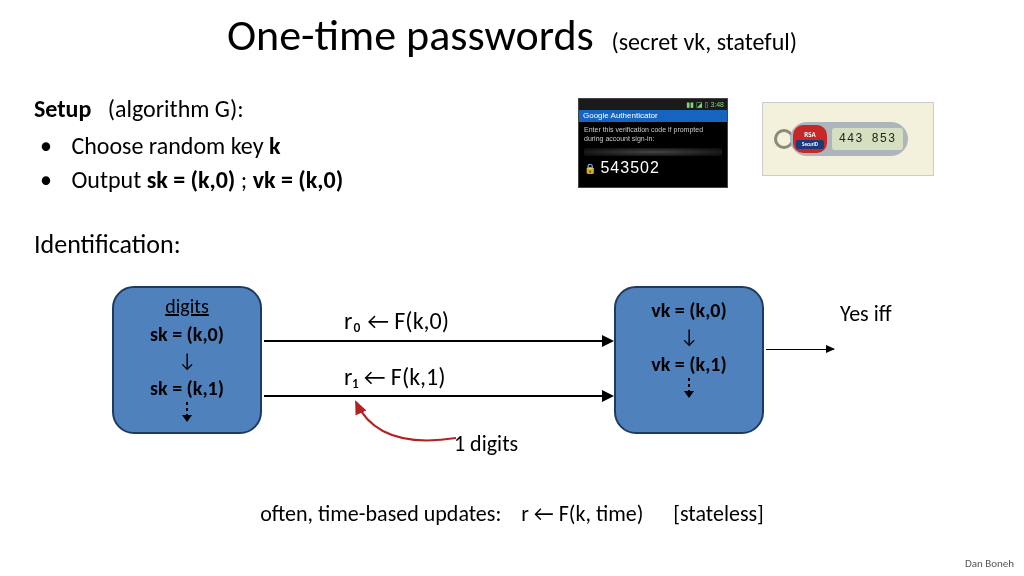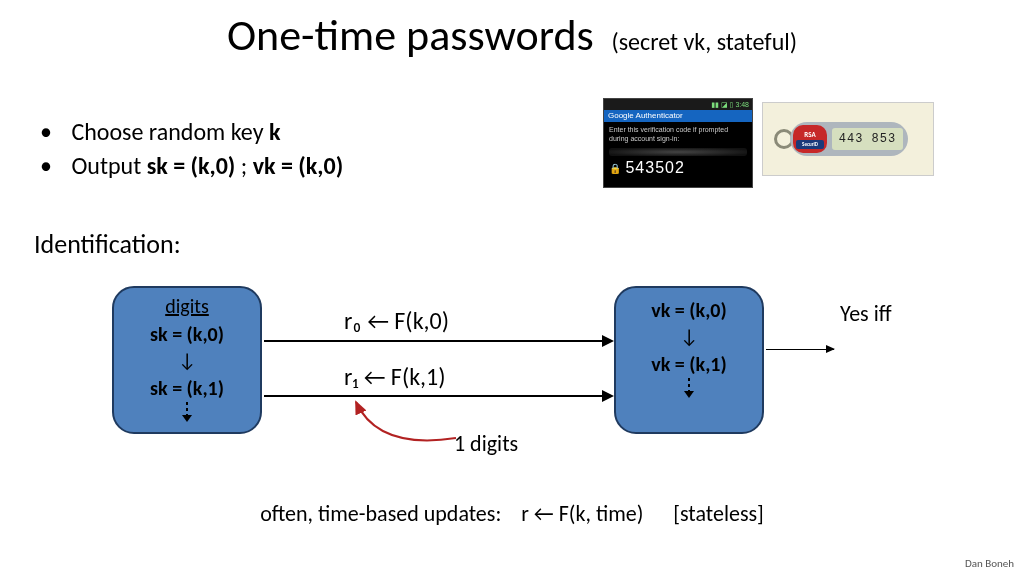--- a/index.html
+++ b/index.html
@@ -15,31 +15,31 @@
   .title-row {
     position: absolute;
     top: 8px; left: 0; right: 0;
     text-align: center;
   }
   .title-main { font-size: 44px; font-weight: 400; display: inline; }
   .title-sub  { font-size: 24px; font-weight: 400; display: inline; margin-left: 14px; }
   .setup-block { position: absolute; top: 94px; left: 34px; }
   .setup-line { font-size: 24px; }
   .setup-line .bold { font-weight: 700; }
-  ul.bullets { list-style: none; margin-top: 21px; }
+  ul.bullets { list-style: none; margin-top: 6px; }
   ul.bullets li { font-size: 24px; line-height: 34px; }
   ul.bullets li::before { content: "•"; margin: 0 14px 0 6px; }
   .b { font-weight: 700; }
 
   
   .phone {
     position: absolute; top: 98px; left: 578px;
     width: 150px; height: 90px;
     background: #000; border: 1px solid #444;
-    color: #fff; font-family: Arial, sans-serif; margin-left: 25px;
+    color: #fff; font-family: Arial, sans-serif;
   }
   .phone .statusbar {
     height: 11px; background: #1a1a1a; display: flex;
     justify-content: flex-end; align-items: center; gap: 2px;
     padding: 0 3px; font-size: 7px; color: #9c9;
   }
   .phone .statusbar span { color: #7bdc7b; }
   .phone .appbar { height: 12px; background: #1565c0; color: #fff; font-size: 8px; padding: 1px 4px; }
   .phone .hint { font-size: 7px; color: #ccc; padding: 3px 5px; line-height: 9px; }
   .phone .smudge { margin: 2px 5px 0 5px; height: 8px; background: radial-gradient(ellipse at center, #444 0%, #111 80%); border-radius: 3px; }
@@ -134,20 +134,25 @@
 </style>
 </head>
 <body>
 
 <div class="title-row">
   <span class="title-main">One-time passwords</span>
   <span class="title-sub">(secret vk,   stateful)</span>
 </div>
 
 <div class="setup-block">
+  <div class="setup-line">
+    <span class="bold">Setup</span>
+    <span>&nbsp; </span>
+    <span>(algorithm G)</span><span>:</span>
+  </div>
   <ul class="bullets">
     <li>
       <span>Choose random key  </span><span class="b">k</span>
     </li>
     <li>
       <span>Output     </span><span class="b">sk = (k,0)</span><span>   ;     </span><span class="b">vk = (k,0)</span>
     </li>
   </ul>
 </div>
 

